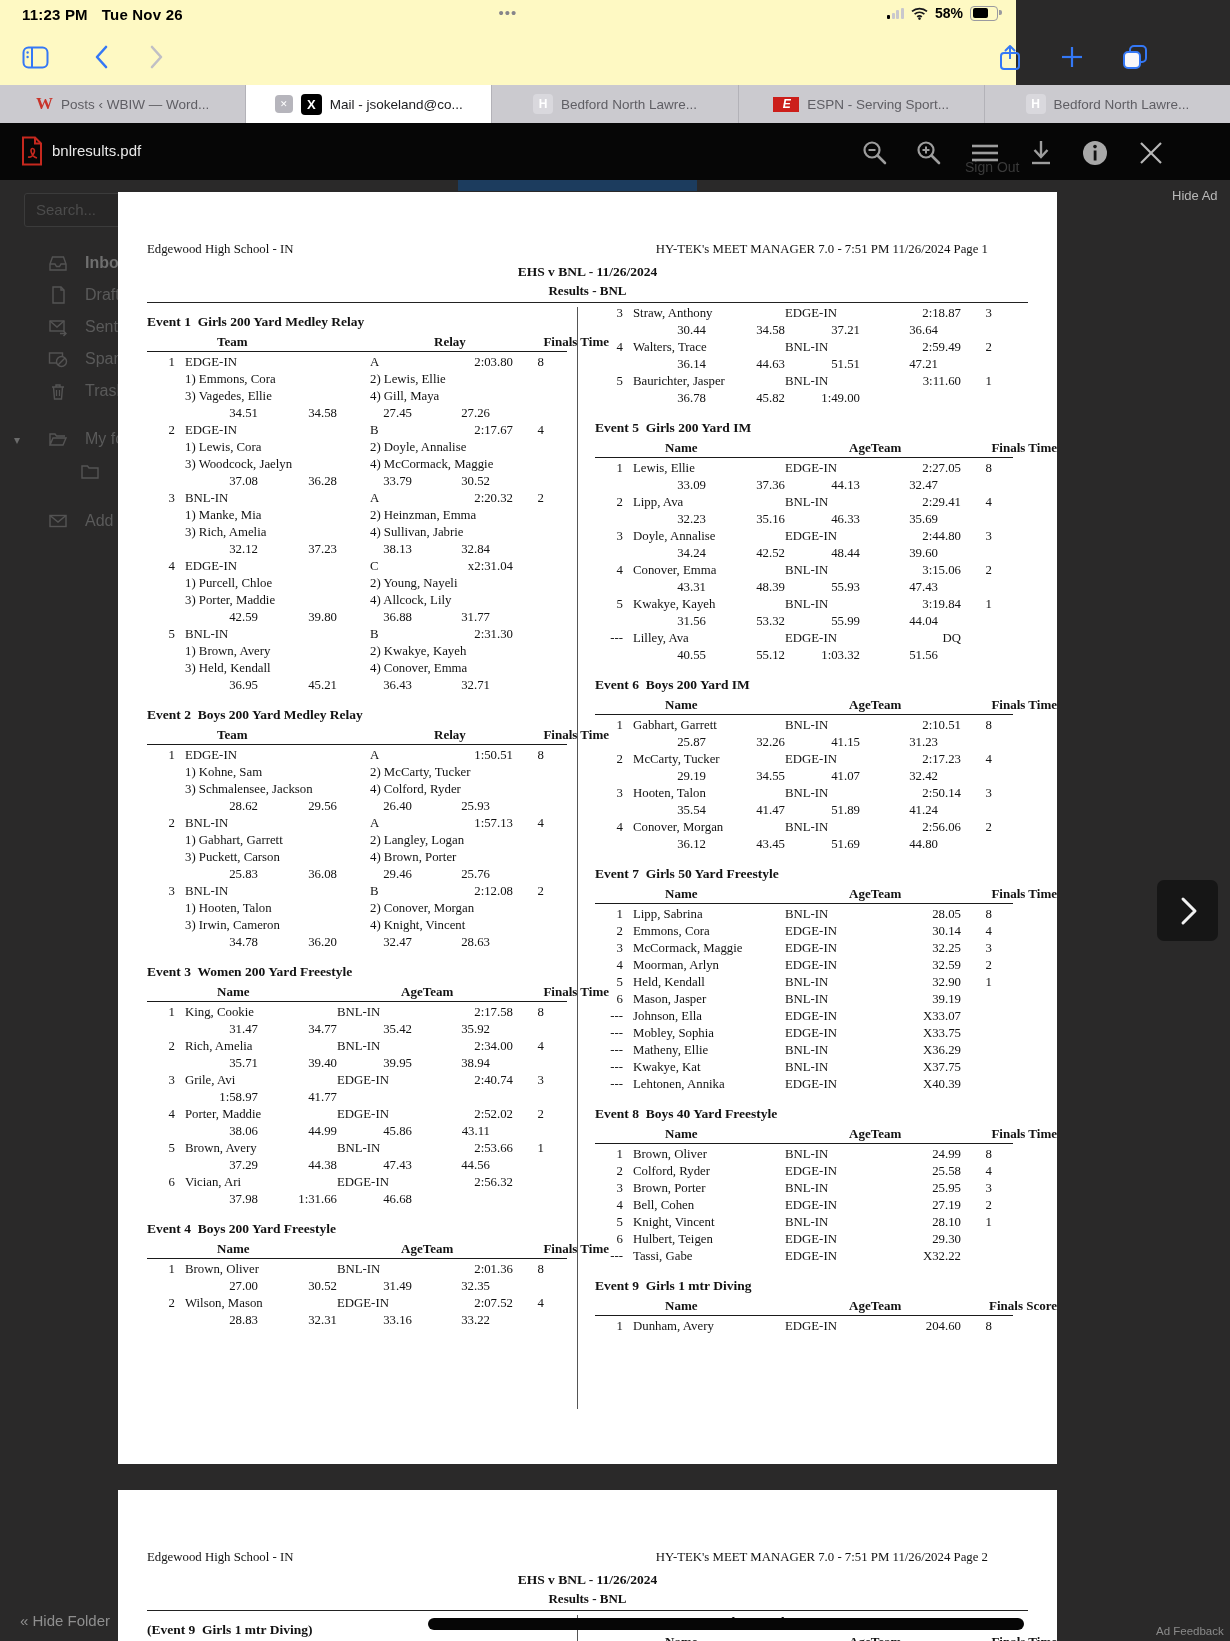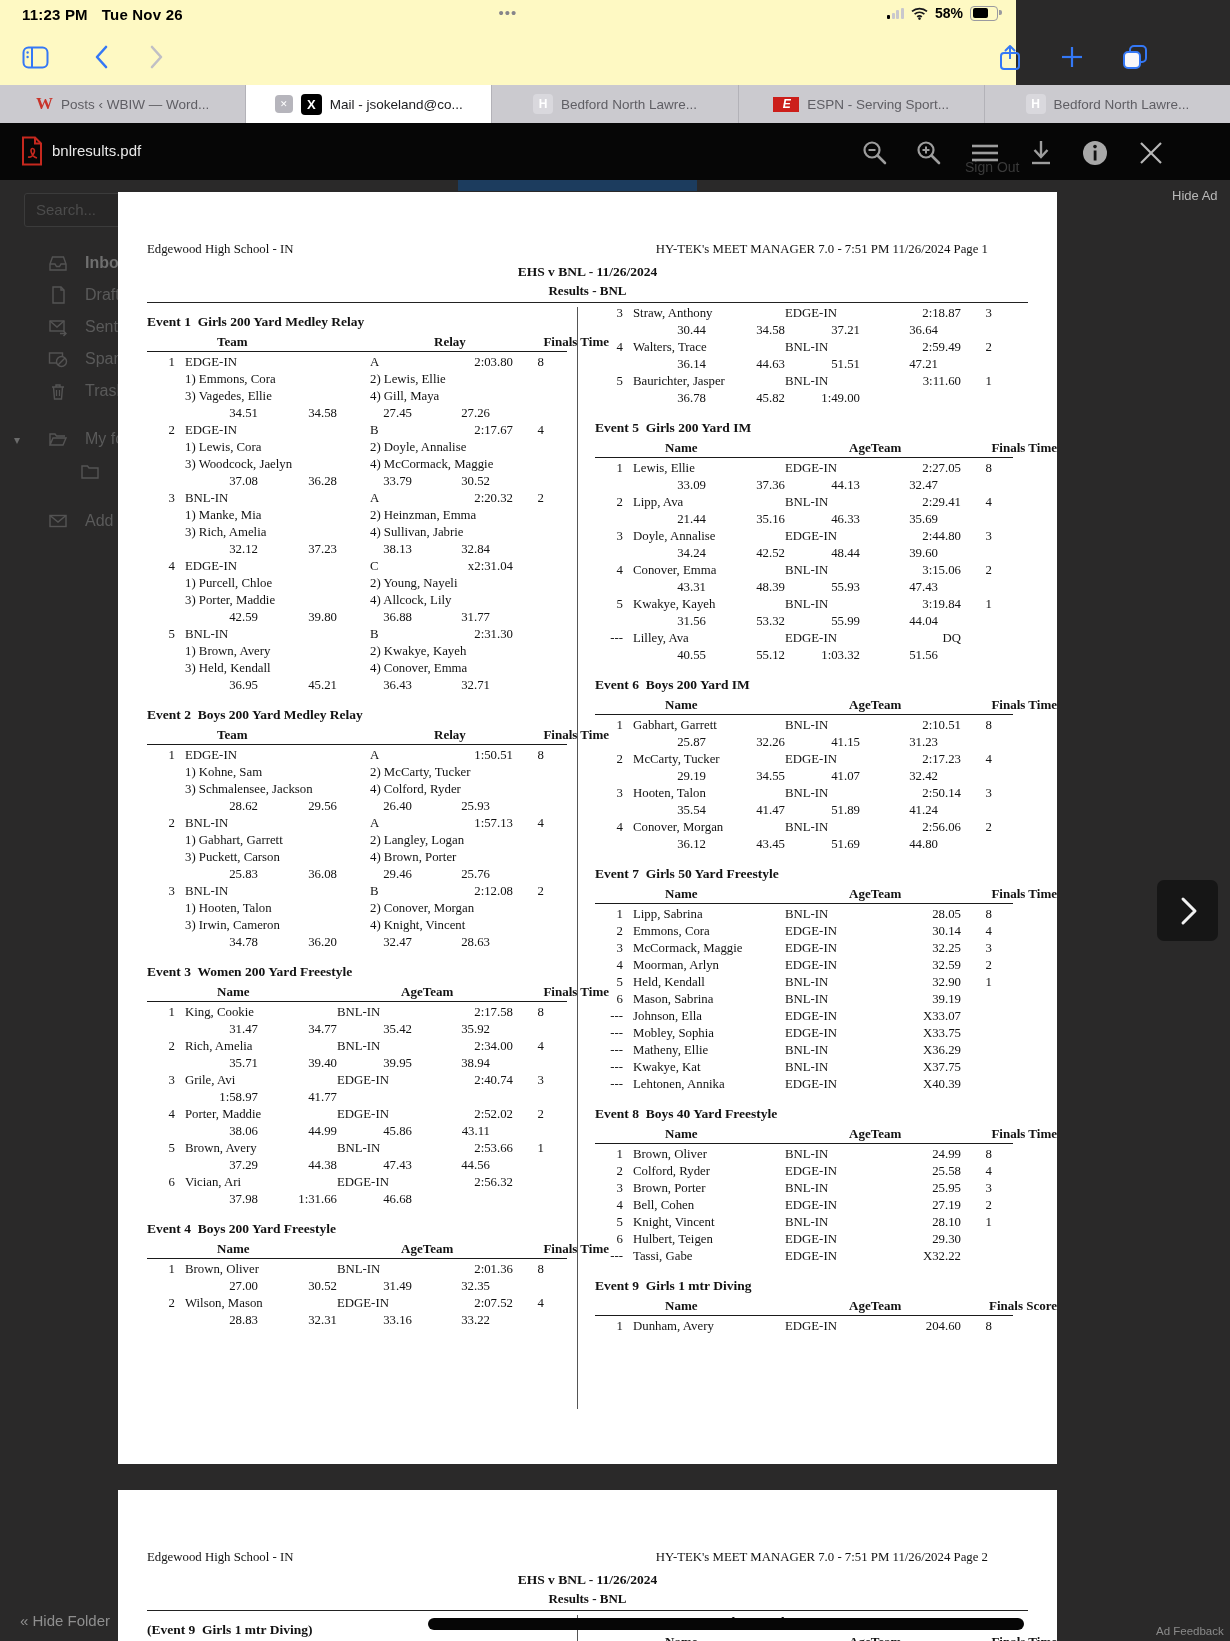--- a/index.html
+++ b/index.html
@@ -761,21 +761,21 @@
                 </div>
                 <div class="rrow g-ind">
                   <span class="place">2</span>
                   <span class="name">Lipp, Ava</span>
                   <span class="mid">BNL-IN</span>
                   <span class="time">2:29.41</span>
                   <span class="pts">4</span>
                 </div>
                 <div class="splits">
                   <span class="spc"></span>
-                  <span class="sv">21.44</span>
+                  <span class="sv">32.23</span>
                   <span class="sv">35.16</span>
                   <span class="sv">46.33</span>
                   <span class="sv">35.69</span>
                 </div>
                 <div class="rrow g-ind">
                   <span class="place">3</span>
                   <span class="name">Doyle, Annalise</span>
                   <span class="mid">EDGE-IN</span>
                   <span class="time">2:44.80</span>
                   <span class="pts">3</span>
@@ -935,21 +935,21 @@
                 </div>
                 <div class="rrow g-ind">
                   <span class="place">5</span>
                   <span class="name">Held, Kendall</span>
                   <span class="mid">BNL-IN</span>
                   <span class="time">32.90</span>
                   <span class="pts">1</span>
                 </div>
                 <div class="rrow g-ind">
                   <span class="place">6</span>
-                  <span class="name">Mason, Sabrina</span>
+                  <span class="name">Mason, Jasper</span>
                   <span class="mid">BNL-IN</span>
                   <span class="time">39.19</span>
                   <span class="pts"></span>
                 </div>
                 <div class="rrow g-ind">
                   <span class="place">---</span>
                   <span class="name">Johnson, Ella</span>
                   <span class="mid">EDGE-IN</span>
                   <span class="time">X33.07</span>
                   <span class="pts"></span>

